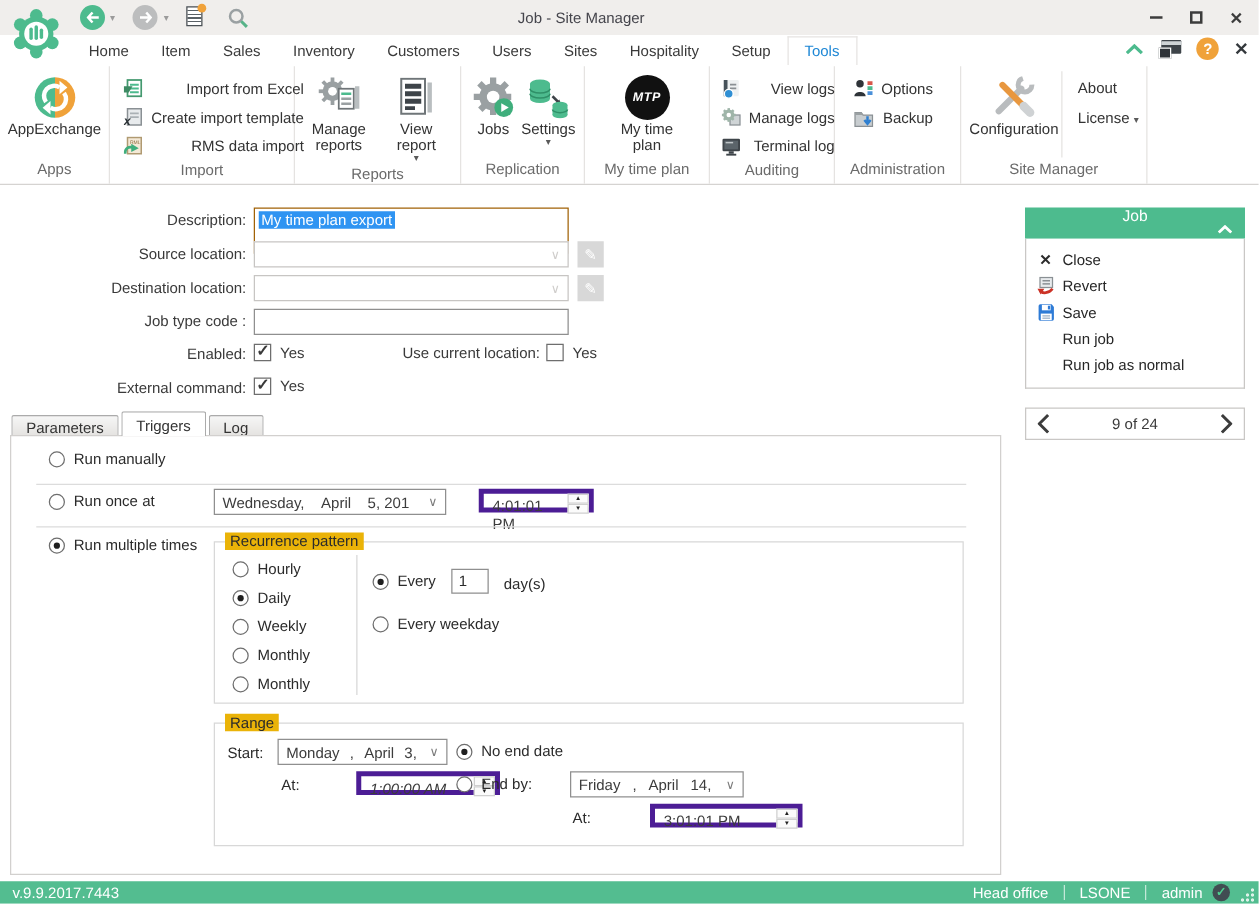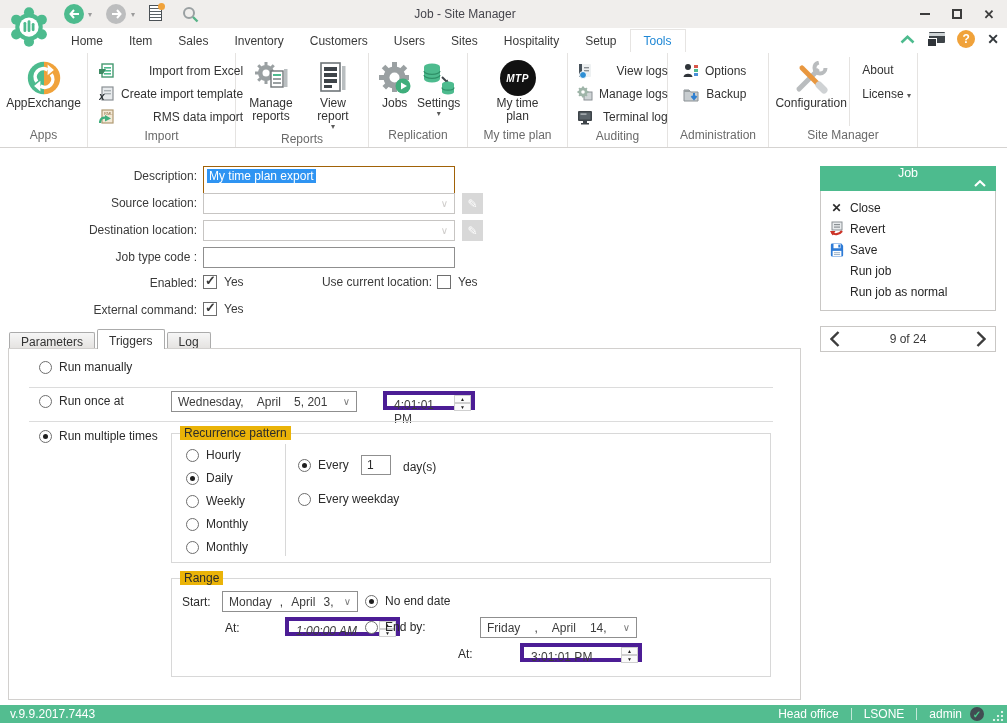--- a/index.html
+++ b/index.html
@@ -638,21 +638,21 @@
         <span class="txt">1:00:00 AM</span>
         <span class="btns">
             <span>▲</span>
             <span>▼</span>
           </span>
       </div>
       <div class="abs ck-row" style="left:193px; top:41px;">
         <span class="radio"></span>
         <span class="rlabel">End by:</span>
       </div>
-      <div class="abs combo spread" style="left:308px; top:38px; width:157px;">
+      <div class="abs combo spread" style="left:284px; top:38px; width:139px;">
         <span>Friday</span>
         <span>,</span>
         <span>April</span>
         <span>14,</span>
         <span class="chev" style="margin-left:2px;">∨</span>
       </div>
       <div class="abs rlabel" style="left:286px; top:68px;">At:</div>
       <div class="abs spinner" style="left:336px; top:64px; width:122px;">
         <span class="txt">3:01:01 PM</span>
         <span class="btns">

